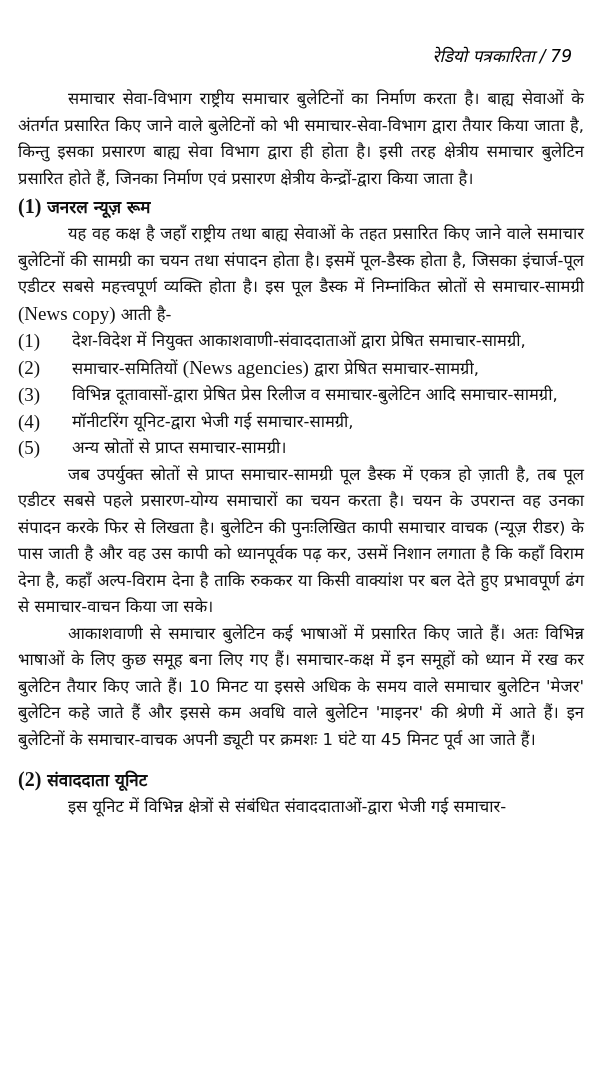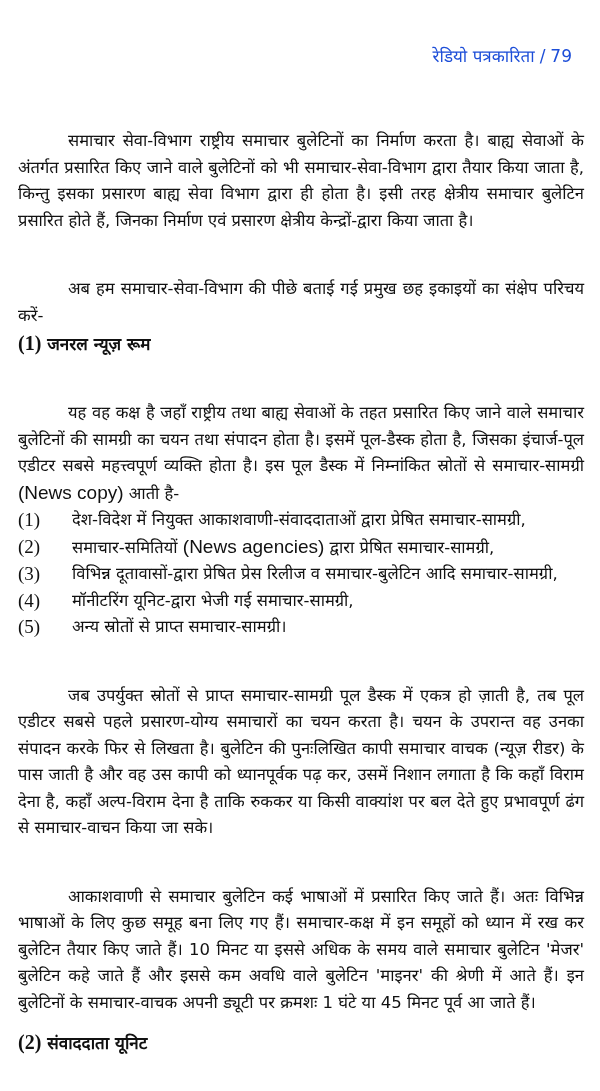--- a/index.html
+++ b/index.html
@@ -3,50 +3,49 @@
   <meta charset="utf-8">
   <style>
     html, body { margin: 0; padding: 0; background: #ffffff; }
     body {
       width: 600px; height: 1091px; overflow: hidden; position: relative;
       font-family: "DejaVu Sans", sans-serif; color: #111111;
     }
     .page { position: absolute; left: 18px; top: 0; width: 566px; }
     .running-header {
       position: absolute; right: 12px; top: 44px;
-      font-size: 17px; color: #1d4ed8;
+      font-size: 17px; font-style: italic; color: #000000;
     }
     .running-header .sep { margin: 0 5px; }
     .body-text {
       position: absolute; left: 0; top: 86px; width: 566px;
       font-size: 16.5px; line-height: 26.5px; text-align: justify;
     }
     p { margin: 0; }
-    .indent { text-indent: 50px; margin-top: 42px; }
+    .indent { text-indent: 50px; }
     .heading { font-weight: bold; font-size: 17px; line-height: 28px; }
     .heading .num { font-family: "Liberation Serif", serif; font-size: 20px; }
     .heading2 { margin-top: 12px; }
     .list { margin: 0; padding: 0; list-style: none; }
     .list li { display: flex; align-items: flex-start; }
     .list .ln { flex: 0 0 54px; font-family: "Liberation Serif", serif; font-size: 19px; }
     .list .lt { flex: 1; }
-    .latin { font-family: Liberation Sans, sans-serif; font-size: 19px; }
+    .latin { font-family: Liberation Serif, serif; font-size: 19px; }
   </style>
 </head>
 <body>
 
 <div class="page">
 
   <div class="running-header">
     <span>रेडियो पत्रकारिता</span><span class="sep">/</span><span>79</span>
   </div>
 
   <div class="body-text">
     <p class="indent">समाचार सेवा-विभाग राष्ट्रीय समाचार बुलेटिनों का निर्माण करता है। बाह्य सेवाओं के अंतर्गत प्रसारित किए जाने वाले बुलेटिनों को भी समाचार-सेवा-विभाग द्वारा तैयार किया जाता है, किन्तु इसका प्रसारण बाह्य सेवा विभाग द्वारा ही होता है। इसी तरह क्षेत्रीय समाचार बुलेटिन प्रसारित होते हैं, जिनका निर्माण एवं प्रसारण क्षेत्रीय केन्द्रों-द्वारा किया जाता है।</p>
-    <p class="indent">अब हम समाचार-सेवा-विभाग की पीछे बताई गई प्रमुख छह इकाइयों का संक्षेप परिचय करें-</p>
 
     <div class="heading">
       <span class="num">(1)</span>
       <span>जनरल न्यूज़ रूम</span>
     </div>
 
     <p class="indent"><span>यह वह कक्ष है जहाँ राष्ट्रीय तथा बाह्य सेवाओं के तहत प्रसारित किए जाने वाले समाचार बुलेटिनों की सामग्री का चयन तथा संपादन होता है। इसमें पूल-डैस्क होता है, जिसका इंचार्ज-पूल एडीटर सबसे महत्त्वपूर्ण व्यक्ति होता है। इस पूल डैस्क में निम्नांकित स्रोतों से समाचार-सामग्री </span><span class="latin">(News copy)</span><span> आती है-</span></p>
 
     <ul class="list">
       <li>
@@ -71,14 +70,15 @@
         </li>
     </ul>
 
     <p class="indent">जब उपर्युक्त स्रोतों से प्राप्त समाचार-सामग्री पूल डैस्क में एकत्र हो ज़ाती है, तब पूल एडीटर सबसे पहले प्रसारण-योग्य समाचारों का चयन करता है। चयन के उपरान्त वह उनका संपादन करके फिर से लिखता है। बुलेटिन की पुनःलिखित कापी समाचार वाचक (न्यूज़ रीडर) के पास जाती है और वह उस कापी को ध्यानपूर्वक पढ़ कर, उसमें निशान लगाता है कि कहाँ विराम देना है, कहाँ अल्प-विराम देना है ताकि रुककर या किसी वाक्यांश पर बल देते हुए प्रभावपूर्ण ढंग से समाचार-वाचन किया जा सके।</p>
     <p class="indent">आकाशवाणी से समाचार बुलेटिन कई भाषाओं में प्रसारित किए जाते हैं। अतः विभिन्न भाषाओं के लिए कुछ समूह बना लिए गए हैं। समाचार-कक्ष में इन समूहों को ध्यान में रख कर बुलेटिन तैयार किए जाते हैं। 10 मिनट या इससे अधिक के समय वाले समाचार बुलेटिन 'मेजर' बुलेटिन कहे जाते हैं और इससे कम अवधि वाले बुलेटिन 'माइनर' की श्रेणी में आते हैं। इन बुलेटिनों के समाचार-वाचक अपनी ड्यूटी पर क्रमशः 1 घंटे या 45 मिनट पूर्व आ जाते हैं।</p>
 
     <div class="heading heading2">
       <span class="num">(2)</span>
       <span>संवाददाता यूनिट</span>
     </div>
+    <p class="indent">इस यूनिट में विभिन्न क्षेत्रों से संबंधित संवाददाताओं-द्वारा भेजी गई समाचार-</p>
   </div>
 </div>
 
 </body></html>

